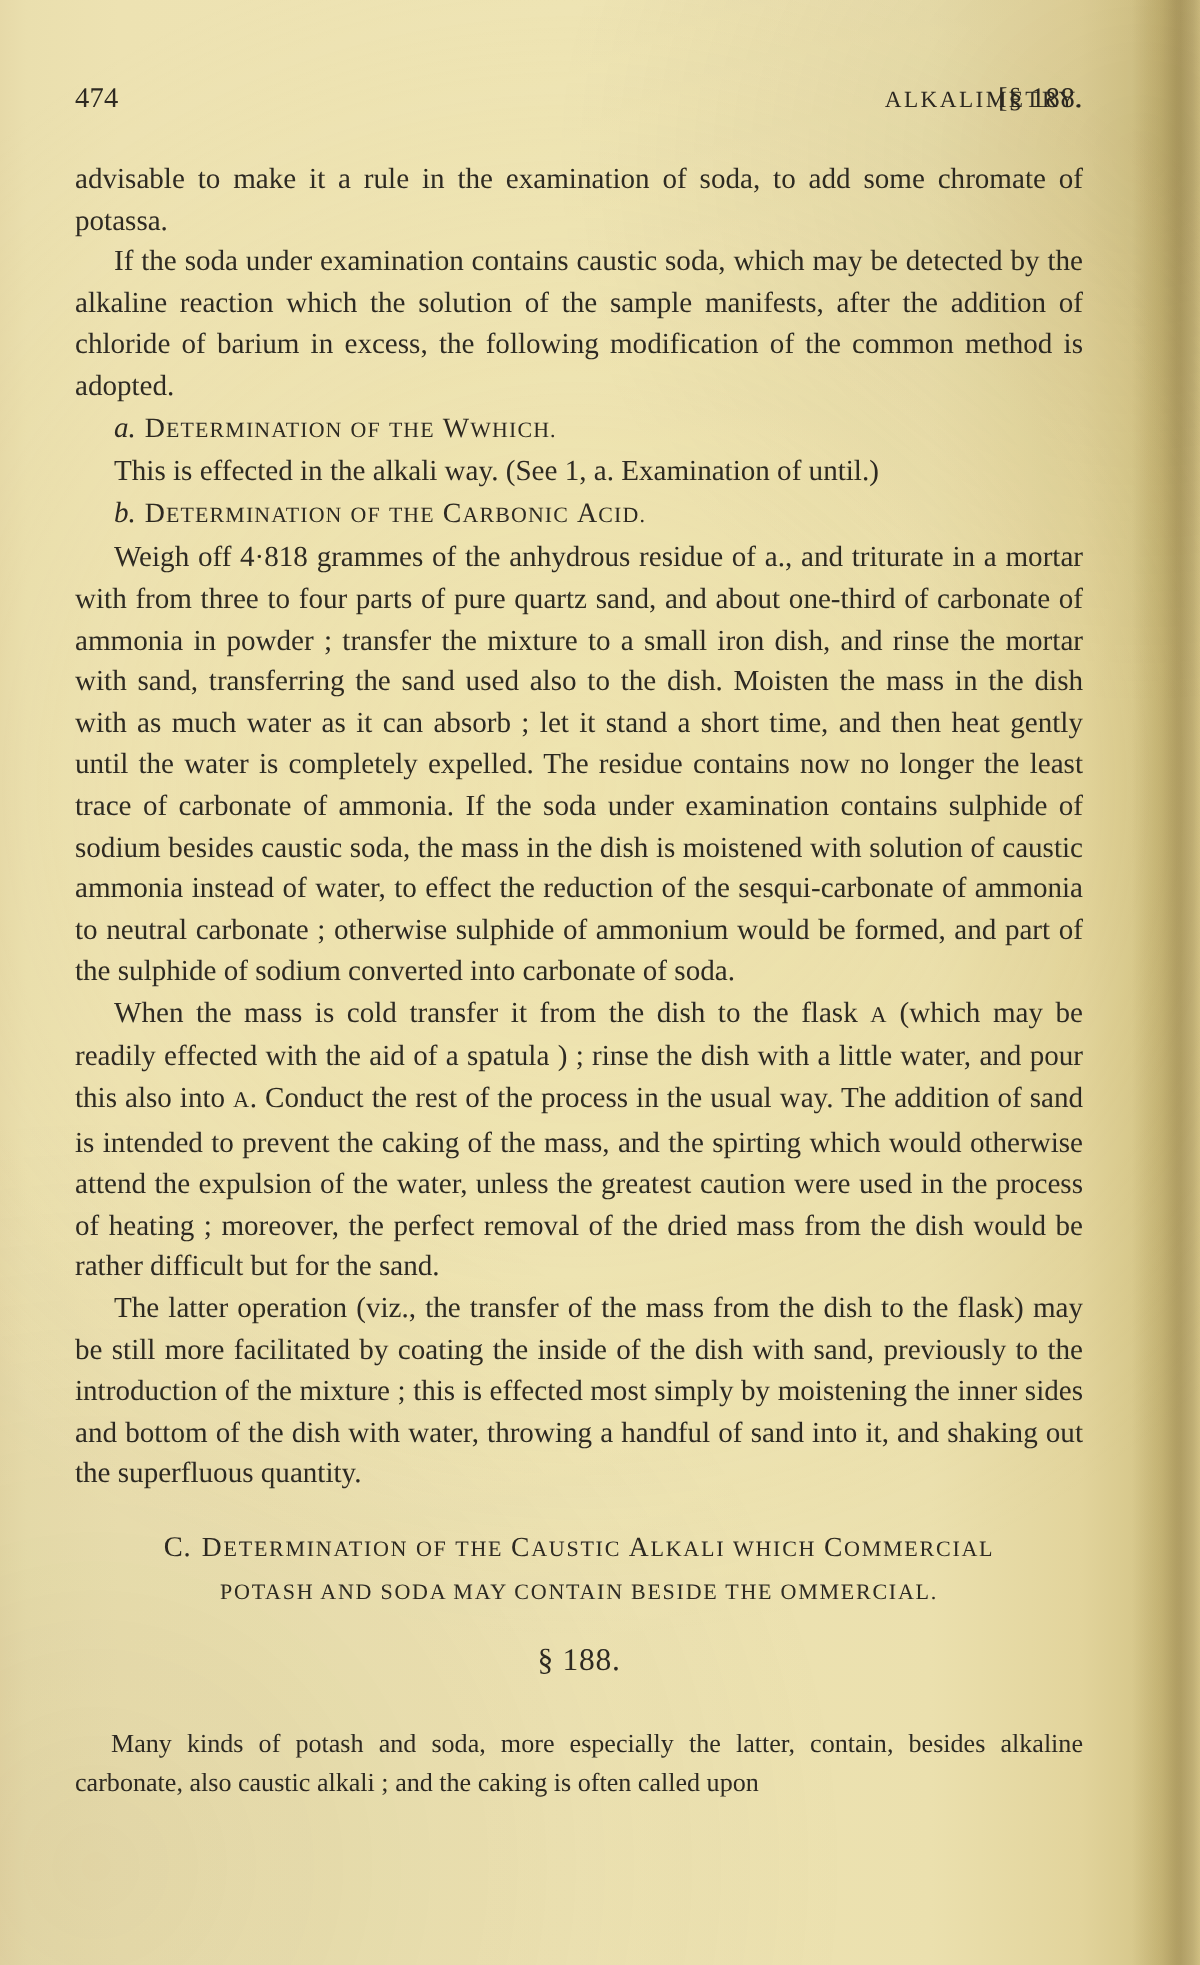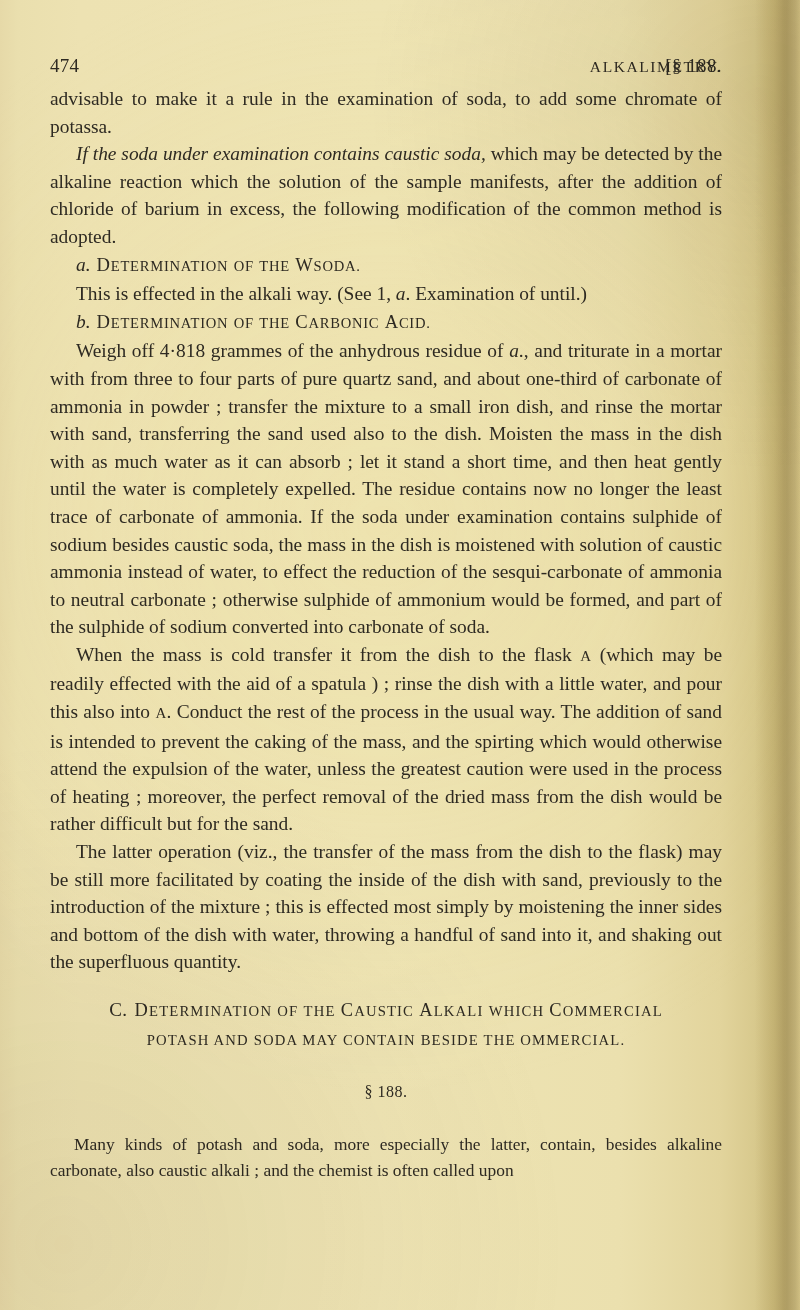--- a/index.html
+++ b/index.html
@@ -97,23 +97,23 @@
   
   p.body {
     margin: 0;
     font-size: 19.4px;
     line-height: 27.6px;
     text-align: justify;
     text-justify: inter-word;
     hyphens: none;
   }
   p.body.indent { text-indent: 26px; }
-  p.first { }
-
-  .it { font-style: italic; }
+  p.first { margin-top: 21px; }
+
+  .it { }
 
   
   p.subhead {
     margin: 0;
     text-indent: 26px;
     font-size: 19.4px;
     line-height: 27.6px;
   }
   p.subhead .letter {
     font-style: italic;
@@ -148,23 +148,23 @@
     margin-right: 7px;
   }
   .heading-c .l1, .heading-c .l2 {
     display: block;
   }
   .heading-c .big { font-size: 18.4px; }
   .heading-c .sml { font-size: 14.7px; }
   .heading-c .l2 { margin-top: 1px; }
 
   .section-num {
-    margin-top: 29px;
+    margin-top: 18px;
     text-align: center;
-    font-size: 16px;
+    font-size: 21px;
     letter-spacing: 0.5px;
   }
 
   
   p.small {
     margin: 0;
     margin-top: 30px;
     font-size: 17.4px;
     line-height: 26px;
     text-align: justify;
@@ -182,38 +182,38 @@
     <div class="runhead">
       <span class="folio">474</span>
       <span class="title">ALKALIMETRY.</span>
       <span class="section">[§ 188.</span>
     </div>
 
     <p class="body first">advisable to make it a rule in the examination of soda, to add some chromate of potassa.</p>
 
     <p class="body indent"><span class="it">If the soda under examination contains caustic soda,</span><span> which may be detected by the alkaline reaction which the solution of the sample manifests, after the addition of chloride of barium in excess, the following modification of the common method is adopted.</span></p>
 
-    <p class="subhead"><span class="letter">a.</span><span class="sc sc-man"><span class="big">D</span><span class="sml">ETERMINATION</span> <span class="sml">OF</span> <span class="sml">THE</span> <span class="big">W</span><span class="sml">SODA.</span></span></p>
+    <p class="subhead"><span class="letter">a.</span><span class="sc sc-man"><span class="big">D</span><span class="sml">ETERMINATION</span> <span class="sml">OF</span> <span class="sml">THE</span> <span class="big">W</span><span class="sml">WHICH.</span></span></p>
 
     <p class="body indent"><span>This is effected in the alkali way.   (See 1, </span><span class="it">a</span><span>. Examination of until.)</span></p>
 
     <p class="subhead"><span class="letter">b.</span><span class="sc sc-man"><span class="big">D</span><span class="sml">ETERMINATION</span> <span class="sml">OF</span> <span class="sml">THE</span> <span class="big">C</span><span class="sml">ARBONIC</span> <span class="big">A</span><span class="sml">CID.</span></span></p>
 
     <p class="body indent"><span>Weigh off 4·818 grammes of the anhydrous residue of </span><span class="it">a</span><span>., and triturate in a mortar with from three to four parts of pure quartz sand, and about one-third of carbonate of ammonia in powder ; transfer the mixture to a small iron dish, and rinse the mortar with sand, transferring the sand used also to the dish.  Moisten the mass in the dish with as much water as it can absorb ; let it stand a short time, and then heat gently until the water is completely expelled.  The residue contains now no longer the least trace of carbonate of ammonia.  If the soda under examination contains sulphide of sodium besides caustic soda, the mass in the dish is moistened with solution of caustic ammonia instead of water, to effect the reduction of the sesqui-carbonate of ammonia to neutral carbonate ; otherwise sulphide of ammonium would be formed, and part of the sulphide of sodium converted into carbonate of soda.</span></p>
 
     <p class="body indent"><span>When the mass is cold transfer it from the dish to the flask </span><span class="scA">A</span><span> (which may be readily effected with the aid of a spatula ) ; rinse the dish with a little water, and pour this also into </span><span class="scA">A</span><span>.   Conduct the rest of the process in the usual way.   The addition of sand is intended to prevent the caking of the mass, and the spirting which would otherwise attend the expulsion of the water, unless the greatest caution were used in the process of heating ; moreover, the perfect removal of the dried mass from the dish would be rather difficult but for the sand.</span></p>
 
     <p class="body indent">The latter operation (viz., the transfer of the mass from the dish to the flask) may be still more facilitated by coating the inside of the dish with sand, previously to the introduction of the mixture ; this is effected most simply by moistening the inner sides and bottom of the dish with water, throwing a handful of sand into it, and shaking out the superfluous quantity.</p>
 
     <div class="heading-c">
       <span class="l1"><span class="cletter">C.</span><span><span class="big">D</span><span class="sml">ETERMINATION</span> <span class="sml">OF</span> <span class="sml">THE</span> <span class="big">C</span><span class="sml">AUSTIC</span> <span class="big">A</span><span class="sml">LKALI</span> <span class="sml">WHICH</span> <span class="big">C</span><span class="sml">OMMERCIAL</span></span></span>
       <span class="l2"><span class="sml">POTASH AND SODA MAY CONTAIN BESIDE THE OMMERCIAL.</span></span>
     </div>
 
     <div class="section-num">§ 188.</div>
 
-    <p class="small indent">Many kinds of potash and soda, more especially the latter, contain, besides alkaline carbonate, also caustic alkali ; and the chemist is often called upon</p>
+    <p class="small indent">Many kinds of potash and soda, more especially the latter, contain, besides alkaline carbonate, also caustic alkali ; and the caking is often called upon</p>
 
   </div>
 
   <div class="grain"></div>
   <div class="edge-shadow"></div>
 </div>
 
 </body></html>

